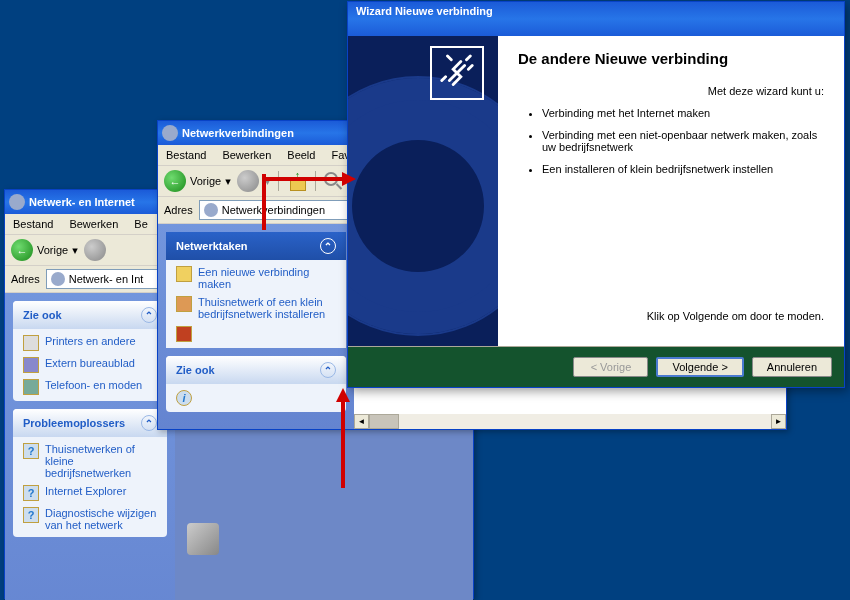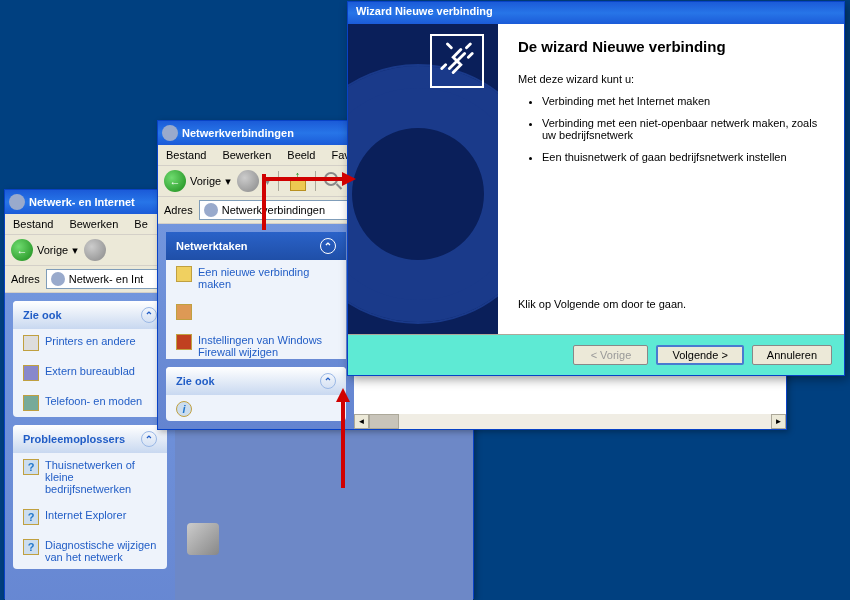--- a/index.html
+++ b/index.html
@@ -27,46 +27,46 @@
 
 .addressbar { background: #ece9d8; padding: 3px 6px; display: flex; align-items: center; gap: 6px; border-bottom: 1px solid #d4d0c8; }
 .addr-field { flex: 1; background: white; border: 1px solid #7f9db9; padding: 2px 4px; display: flex; align-items: center; gap: 4px; }
 .addr-icon { width: 14px; height: 14px; background: #9ac; border-radius: 7px; }
 
 .body-split { display: flex; height: calc(100% - 24px); }
 .sidebar { width: 180px; background: linear-gradient(to bottom, #7396dd, #6484d0); padding: 8px; display: flex; flex-direction: column; gap: 8px; }
 .panel { background: #eef3fb; border-radius: 4px; overflow: hidden; }
 .panel-header { background: linear-gradient(to bottom, #fff, #c8d8f0); padding: 6px 10px; font-weight: bold; color: #215dc6; display: flex; justify-content: space-between; align-items: center; }
 .panel-header .chev { color: #215dc6; font-size: 10px; border: 1px solid #9ab8e6; border-radius: 8px; width: 16px; height: 16px; display: flex; align-items: center; justify-content: center; }
-.panel-body { padding: 6px 10px; display: flex; flex-direction: column; gap: 14px; }
+.panel-body { padding: 6px 10px; display: flex; flex-direction: column; gap: 6px; }
 .task-item { display: flex; align-items: flex-start; gap: 6px; color: #215dc6; cursor: pointer; }
 .task-ico { width: 16px; height: 16px; flex-shrink: 0; background: #f0d060; border: 1px solid #c0a040; }
 
 .content-area { flex: 1; background: #6d88c7; padding: 12px; display: flex; flex-wrap: wrap; align-content: start; gap: 8px 20px; }
 .cp-item { width: 160px; display: flex; align-items: center; gap: 8px; color: white; cursor: pointer; }
 .cp-icon { width: 32px; height: 32px; flex-shrink: 0; }
 .cp-label { font-weight: bold; }
 
 .globe { background: radial-gradient(circle at 35% 35%, #6fb8f0, #1a4f8a); border-radius: 50%; }
 .wireless { background: linear-gradient(135deg, #ccc, #888); border-radius: 4px; }
 
 
 .wizard { position: absolute; background: #ece9d8; border: 1px solid #0842c6; box-shadow: 3px 3px 10px rgba(0,0,0,0.4); }
-.wiz-title { background: linear-gradient(to bottom, #1b5bd8, #2775e8, #1b5bd8); height: 22px; color: white; font-weight: bold; padding: 3px 8px; }
+.wiz-title { background: linear-gradient(to bottom, #1b5bd8, #2775e8, #1b5bd8); height: 34px; color: white; font-weight: bold; padding: 3px 8px; }
 .wiz-body { display: flex; height: 310px; }
 .wiz-left { width: 150px; background: #0a1f5a; position: relative; overflow: hidden; }
 .wiz-left-globe { position: absolute; width: 260px; height: 260px; border-radius: 50%; border: 2px solid #1a3a8a; top: 40px; left: -60px; box-shadow: inset 0 0 0 20px transparent, inset 0 0 0 22px #1a3a8a, inset 0 0 0 60px transparent, inset 0 0 0 62px #1a3a8a; }
 .wiz-icon-box { position: absolute; top: 10px; left: 82px; width: 54px; height: 54px; border: 2px solid white; display: flex; align-items: center; justify-content: center; }
 .plug-svg { width: 38px; height: 38px; }
 .wiz-right { flex: 1; background: white; padding: 14px 20px; display: flex; flex-direction: column; }
 .wiz-heading { font-size: 15px; font-weight: bold; margin-bottom: 18px; }
-.wiz-text { margin-bottom: 10px; }
+.wiz-text { margin-bottom: 10px; text-align: right; }
 .wiz-bullets { list-style: disc; padding-left: 24px; margin-bottom: 14px; }
 .wiz-bullets li { margin-bottom: 10px; }
-.wiz-buttons { border-top: 1px solid #aca899; padding: 10px 12px; display: flex; justify-content: flex-end; gap: 8px; background: #5eead4; }
+.wiz-buttons { border-top: 1px solid #aca899; padding: 10px 12px; display: flex; justify-content: flex-end; gap: 8px; background: #14532d; }
 .wiz-buttons button { padding: 2px 14px; min-width: 75px; background: #ece9d8; border: 1px solid #888; border-radius: 2px; cursor: pointer; font-size: 11px; }
 .wiz-buttons button:disabled { color: #999; }
 .wiz-buttons button.primary { border: 2px solid #4a7ad0; }
 
 
 .arrow { position: absolute; pointer-events: none; }
 .arrow-h { height: 4px; background: #d00000; }
 .arrow-v { width: 4px; background: #d00000; }
 .arrow-head-r { width: 0; height: 0; border-top: 7px solid transparent; border-bottom: 7px solid transparent; border-left: 14px solid #d00000; }
 .arrow-head-u { width: 0; height: 0; border-left: 7px solid transparent; border-right: 7px solid transparent; border-bottom: 14px solid #d00000; }
@@ -194,24 +194,24 @@
           <span>Netwerktaken</span>
           <span class="chev" style="color:white;border-color:white;">⌃</span>
         </div>
         <div class="panel-body">
           <div class="task-item">
               <span class="task-ico"></span>
               <span>Een nieuwe verbinding maken</span>
             </div>
           <div class="task-item">
               <span class="task-ico" style="background:#d95;"></span>
+              <span>Thuisnetwerk of een klein bedrijfsnetwerk installeren</span>
             </div>
           <div class="task-item">
               <span class="task-ico" style="background:#c04020;"></span>
-              <span>Instellingen van Windows Firewall wijzigen</span>
             </div>
         </div>
       </div>
       <div class="panel">
         <div class="panel-header">
           <span>Zie ook</span>
           <span class="chev">⌃</span>
         </div>
         <div class="panel-body">
           <div class="task-item">
@@ -239,29 +239,29 @@
   <div class="wiz-body">
     <div class="wiz-left">
       <div class="wiz-left-globe"></div>
       <div class="wiz-icon-box">
         <svg class="plug-svg" viewBox="0 0 40 40">
             <path d="M12 28 L20 20 L16 16 L24 8 M28 12 L20 20 L24 24 L16 32 M8 24 L4 28 M32 16 L36 12 M14 6 L10 2 M30 6 L34 2" stroke="white" stroke-width="3" fill="none" stroke-linecap="round"></path>
           </svg>
       </div>
     </div>
     <div class="wiz-right">
-      <div class="wiz-heading">De wizard Nieuwe verbinding</div>
+      <div class="wiz-heading">De andere Nieuwe verbinding</div>
       <div class="wiz-text">Met deze wizard kunt u:</div>
       <ul class="wiz-bullets">
         <li>Verbinding met het Internet maken</li>
         <li>Verbinding met een niet-openbaar netwerk maken, zoals uw bedrijfsnetwerk</li>
-        <li>Een thuisnetwerk of gaan bedrijfsnetwerk instellen</li>
+        <li>Een installeren of klein bedrijfsnetwerk instellen</li>
       </ul>
       <div style="flex:1"></div>
-      <div class="wiz-text">Klik op Volgende om door te gaan.</div>
+      <div class="wiz-text">Klik op Volgende om door te moden.</div>
     </div>
   </div>
   <div class="wiz-buttons">
     <button disabled="">&lt; Vorige</button>
     <button class="primary">Volgende &gt;</button>
     <button>Annuleren</button>
   </div>
 </div>
 
 <div class="arrow" style="left:262px; top:174px;">

